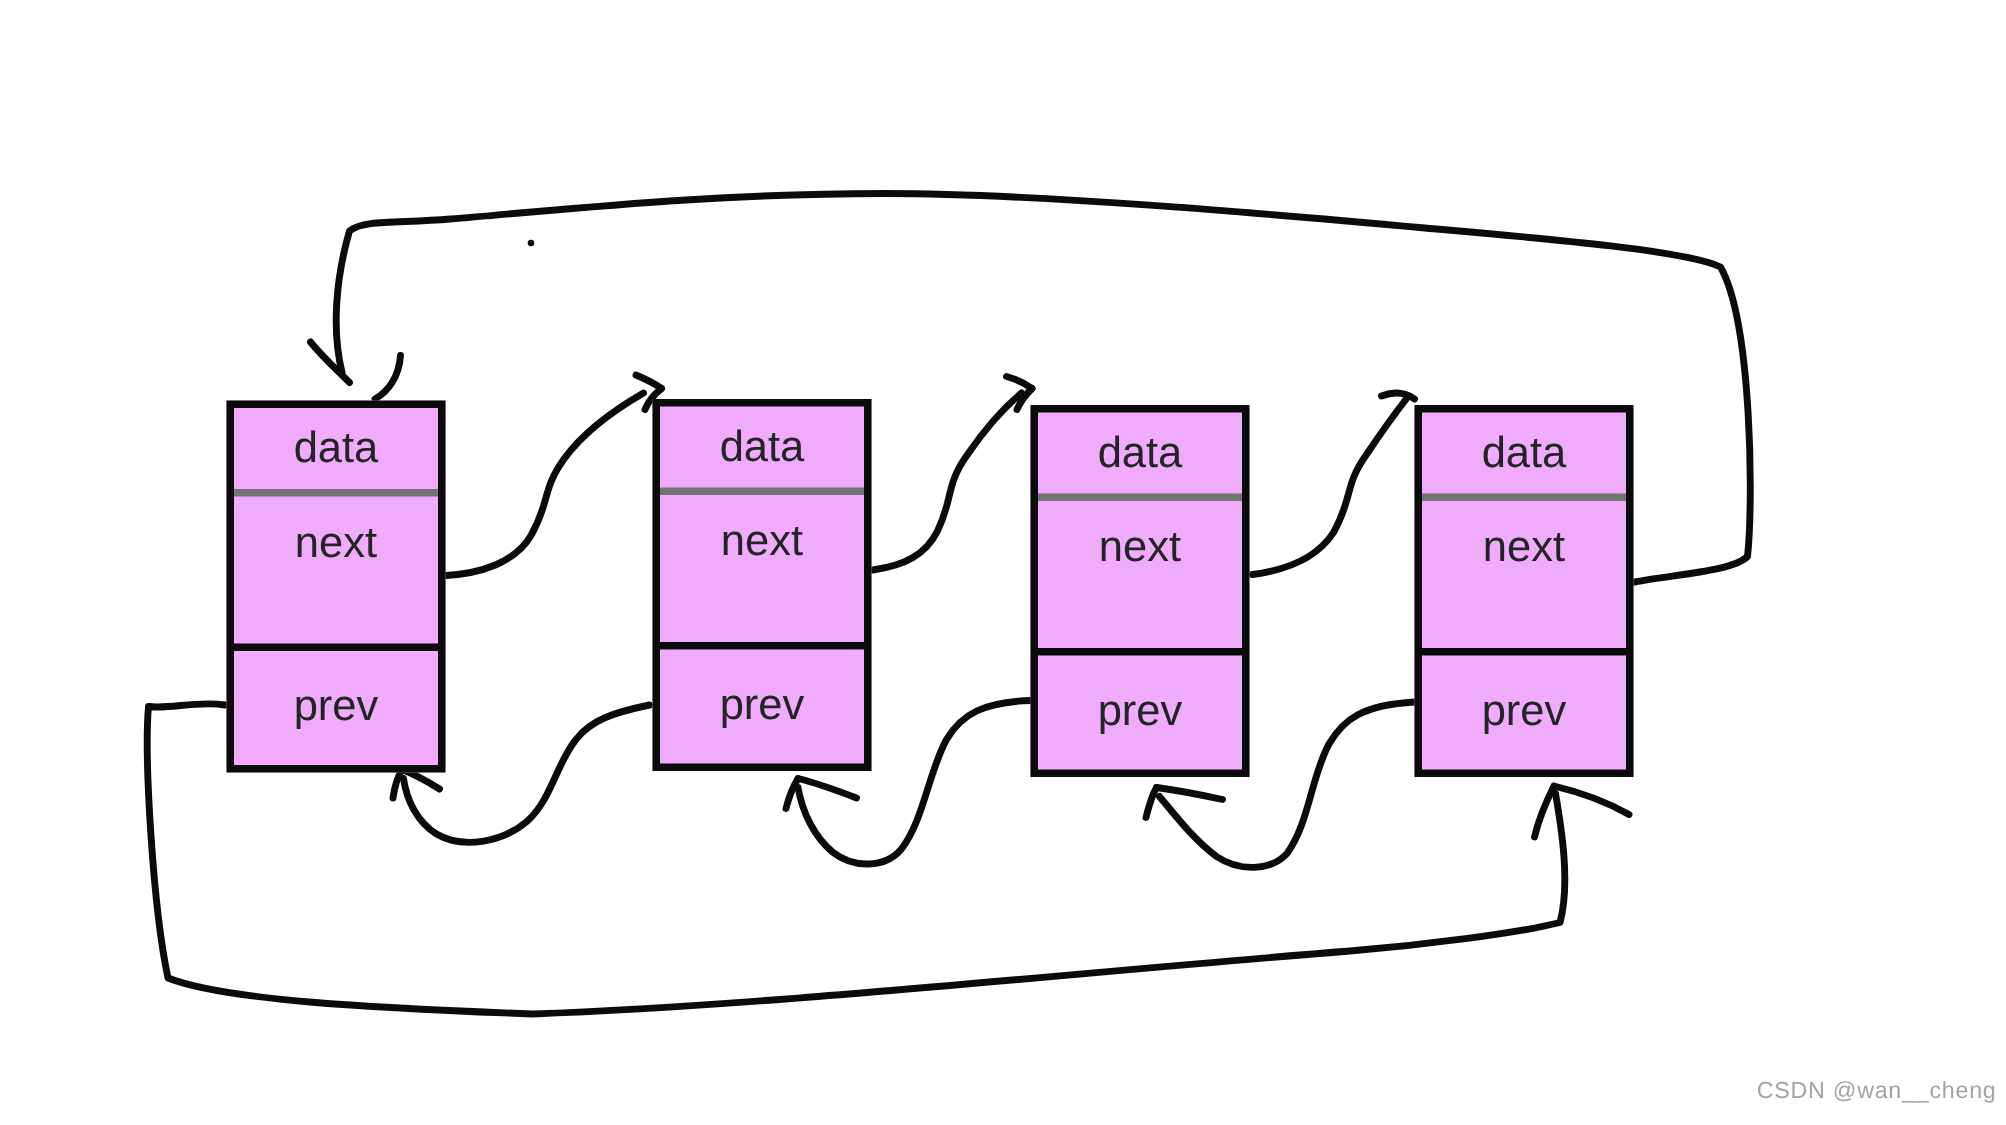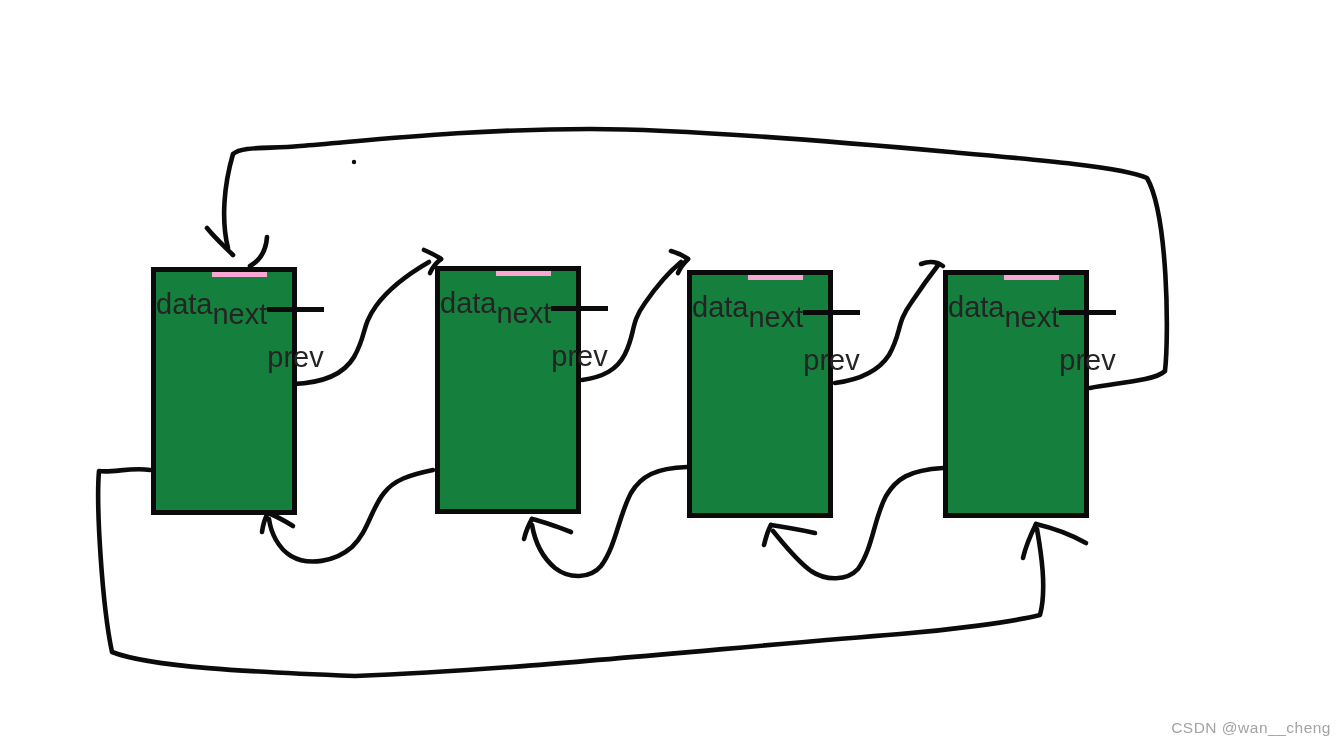--- a/index.html
+++ b/index.html
@@ -4,30 +4,30 @@
 <style>
   html,body{margin:0;padding:0;background:#ffffff;}
   body{
     width:1337px;height:750px;position:relative;overflow:hidden;
     font-family:"Liberation Sans","DejaVu Sans",sans-serif;
   }
   .canvas{position:absolute;inset:0;background:#ffffff;}
   .arrows{position:absolute;left:0;top:0;pointer-events:none;}
   .node{
     position:absolute;width:146px;height:248px;box-sizing:border-box;
-    border:5px solid #0b0b0b;background:#15803d;
-    display:flex;
+    border:5px solid #0b0b0b;background:#f0abfc;
+    display:flex;flex-direction:column;
   }
   .cell{
     display:flex;align-items:center;justify-content:center;
     font-size:29px;color:#242424;line-height:1;
     box-sizing:border-box;
   }
   .cell.r1{height:64px;}
-  .cell.r2{height:79px;border-top:5px solid #f9a8d4;}
+  .cell.r2{height:79px;border-top:5px solid #737373;}
   .cell.r3{height:95px;border-top:5px solid #0b0b0b;margin-top:35px;}
   .watermark{
     position:absolute;right:6px;top:719px;
     font-size:15.5px;color:#a3a3a3;letter-spacing:0.5px;
   }
 </style>
 </head>
 <body>
 
 <div class="canvas">

